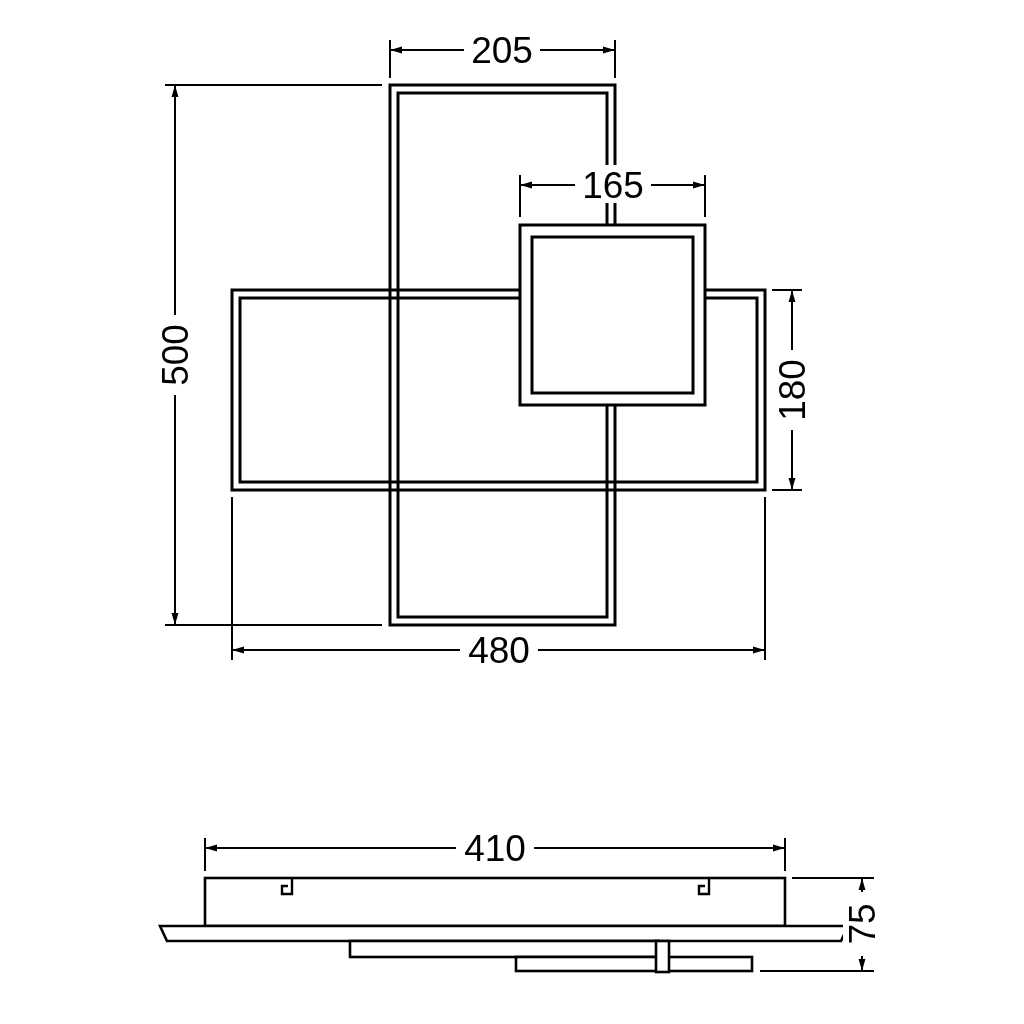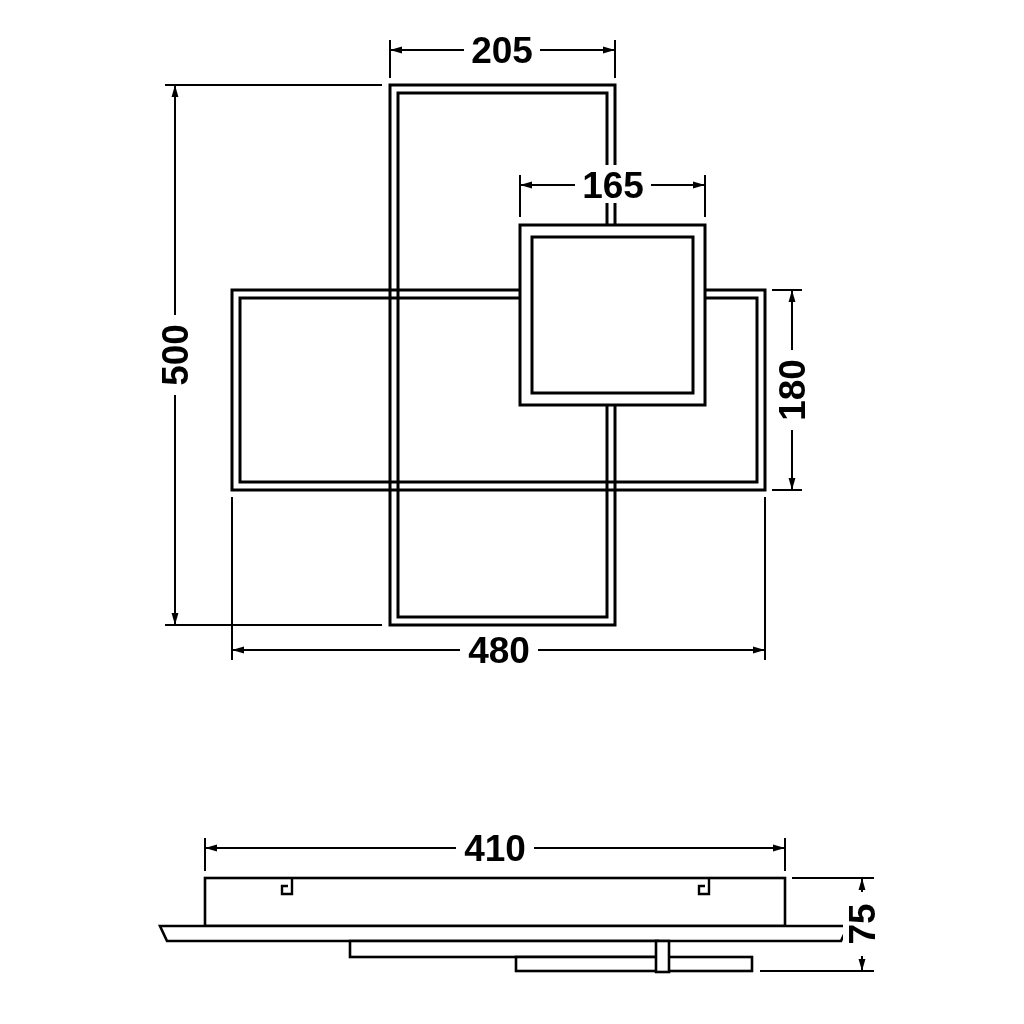--- a/index.html
+++ b/index.html
@@ -9,21 +9,20 @@
     width: 1024px;
     height: 1024px;
     overflow: hidden;
     font-family: "Liberation Sans", sans-serif;
   }
   .canvas {
     width: 1024px;
     height: 1024px;
     background: #ffffff;
     position: relative;
-    font-weight: bold;
   }
   svg { display: block; }
   .frame { fill: none; stroke: #000; stroke-width: 3; }
   .frame-filled { fill: #fff; stroke: #000; stroke-width: 3; }
   .dim-line { fill: none; stroke: #000; stroke-width: 2; }
   .ext-line { fill: none; stroke: #000; stroke-width: 2; }
   .mask { fill: #fff; stroke: none; }
   .dim-text {
     fill: #000;
     font-family: "Liberation Sans", sans-serif;

